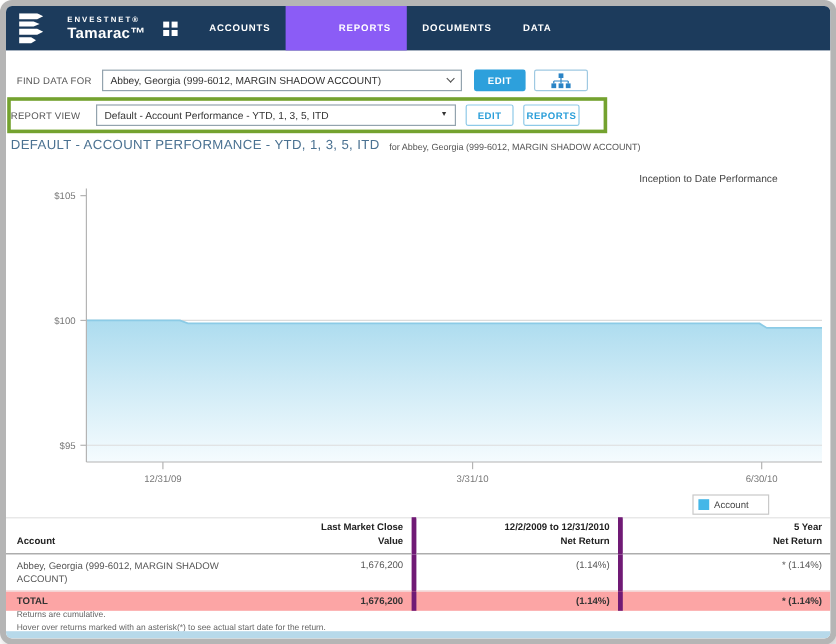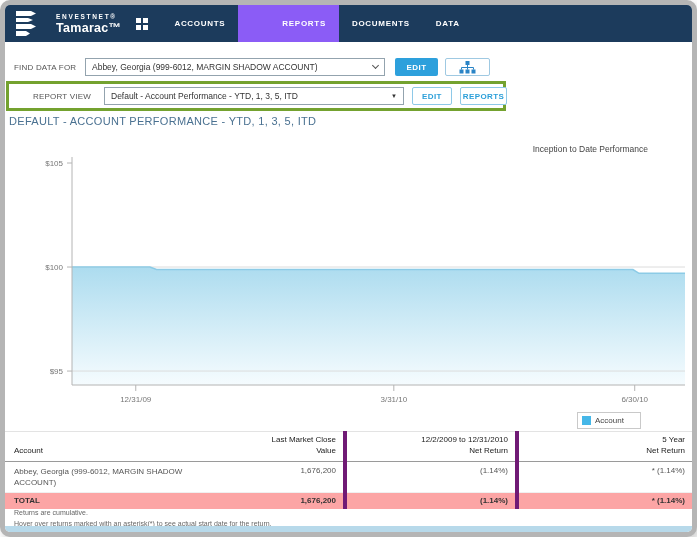--- a/index.html
+++ b/index.html
@@ -30,41 +30,41 @@
   .btn-solid { margin-left:10px; width:43px; height:18px; background:#2da0dc; color:#fff; font-size:8px;
                font-weight:bold; letter-spacing:.5px; display:flex; align-items:center; justify-content:center;
                border-radius:2px; cursor:pointer; flex:none; }
   .btn-outline { height:18px; border:1px solid #8ec9e8; color:#2b9fd9; font-size:8px; font-weight:bold;
                  letter-spacing:.4px; background:#fff; display:flex; align-items:center; justify-content:center;
                  border-radius:2px; cursor:pointer; flex:none; }
   .btn-icon { margin-left:7px; width:45px; height:18px; border:1px solid #9fc9e2; background:#fff;
               border-radius:2px; display:flex; align-items:center; justify-content:center; cursor:pointer; flex:none; }
   .find-row { position:absolute; left:9px; top:53px; display:flex; align-items:center; }
   .report-row { position:absolute; left:1px; top:76px; width:500px; height:30px; border:3px solid #74a22f;
-                background:#fff; display:flex; align-items:center; padding-left:24px; }
+                background:#fff; display:flex; align-items:center; padding-left:0; }
   .report-row .btn-outline.edit { width:40px; margin-left:8px; }
   .report-row .btn-outline.delete { width:47px; margin-left:8px; }
 
   
   .page-title-row { position:absolute; left:4px; top:110px; display:flex; align-items:flex-start; }
   .page-title { font-size:11px; color:#4a7191; letter-spacing:.3px; }
   .page-subtitle { font-size:7.5px; color:#555; margin-left:8px; margin-top:3px; }
 
   
   #chart-svg { position:absolute; left:0; top:130px; }
   .tick-label { font-size:8px; fill:#777; font-family:"Liberation Sans",sans-serif; }
   .chart-title { font-size:8.5px; fill:#444; font-family:"Liberation Sans",sans-serif; }
   .legend { position:absolute; left:572px; top:407px; width:64px; height:17px; border:1px solid #c9c9c9;
             background:#fff; display:flex; align-items:center; padding-left:4px; }
   .legend-swatch { width:9px; height:9px; margin-right:4px; background:#45b7e8; }
   .legend-label { font-size:8px; color:#444; }
 
   
   .data-table { position:absolute; left:0; top:426px; width:687px; border-collapse:collapse; table-layout:fixed; }
-  .data-table th { font-size:8px; color:#222; font-weight:normal; white-space:pre-line; vertical-align:bottom;
+  .data-table th { font-size:8px; color:#222; font-weight:bold; white-space:pre-line; vertical-align:bottom;
                    text-align:right; padding:3px 7px 4px 9px; border-bottom:1px solid #9a9a9a;
                    border-top:1px solid #e3e3e3; line-height:1.35; }
   .data-table th:first-child { text-align:left; }
   .data-table td { font-size:8px; color:#555; vertical-align:top; text-align:right; padding:4px 7px 3px 9px; }
   .data-table td:first-child { text-align:left; }
   .bl { border-left:4px solid #701a75; }
   .acct-wrap { display:inline-block; width:180px; line-height:1.45; }
   .data-table tr.body-row td { border-bottom:1px solid #f0f0f0; }
   .data-table tr.total-row td { background:#fca5a5; font-weight:bold; color:#333; padding:3px 7px 4px 9px; }
 
@@ -126,20 +126,21 @@
     <div class="select">
       <span>Default - Account Performance - YTD, 1, 3, 5, ITD</span>
       <span class="chev-solid">▼</span>
     </div>
     <div class="btn-outline edit">EDIT</div>
     <div class="btn-outline delete">REPORTS</div>
   </div>
 
   <div class="page-title-row">
     <div class="page-title">DEFAULT - ACCOUNT PERFORMANCE - YTD, 1, 3, 5, ITD</div>
+    <div class="page-subtitle">for Abbey, Georgia (999-6012, MARGIN SHADOW ACCOUNT)</div>
   </div>
 
   <svg id="chart-svg" width="687" height="292" viewBox="0 0 687 292">
     <defs>
       <linearGradient id="areaGrad" x1="0" y1="0" x2="0" y2="1">
         <stop offset="0" stop-color="#a8daee" stop-opacity="0.95"></stop>
         <stop offset="1" stop-color="#f4fbfe" stop-opacity="0.9"></stop>
       </linearGradient>
     </defs>
     <text class="chart-title" x="643" y="17" text-anchor="end">Inception to Date Performance</text>

